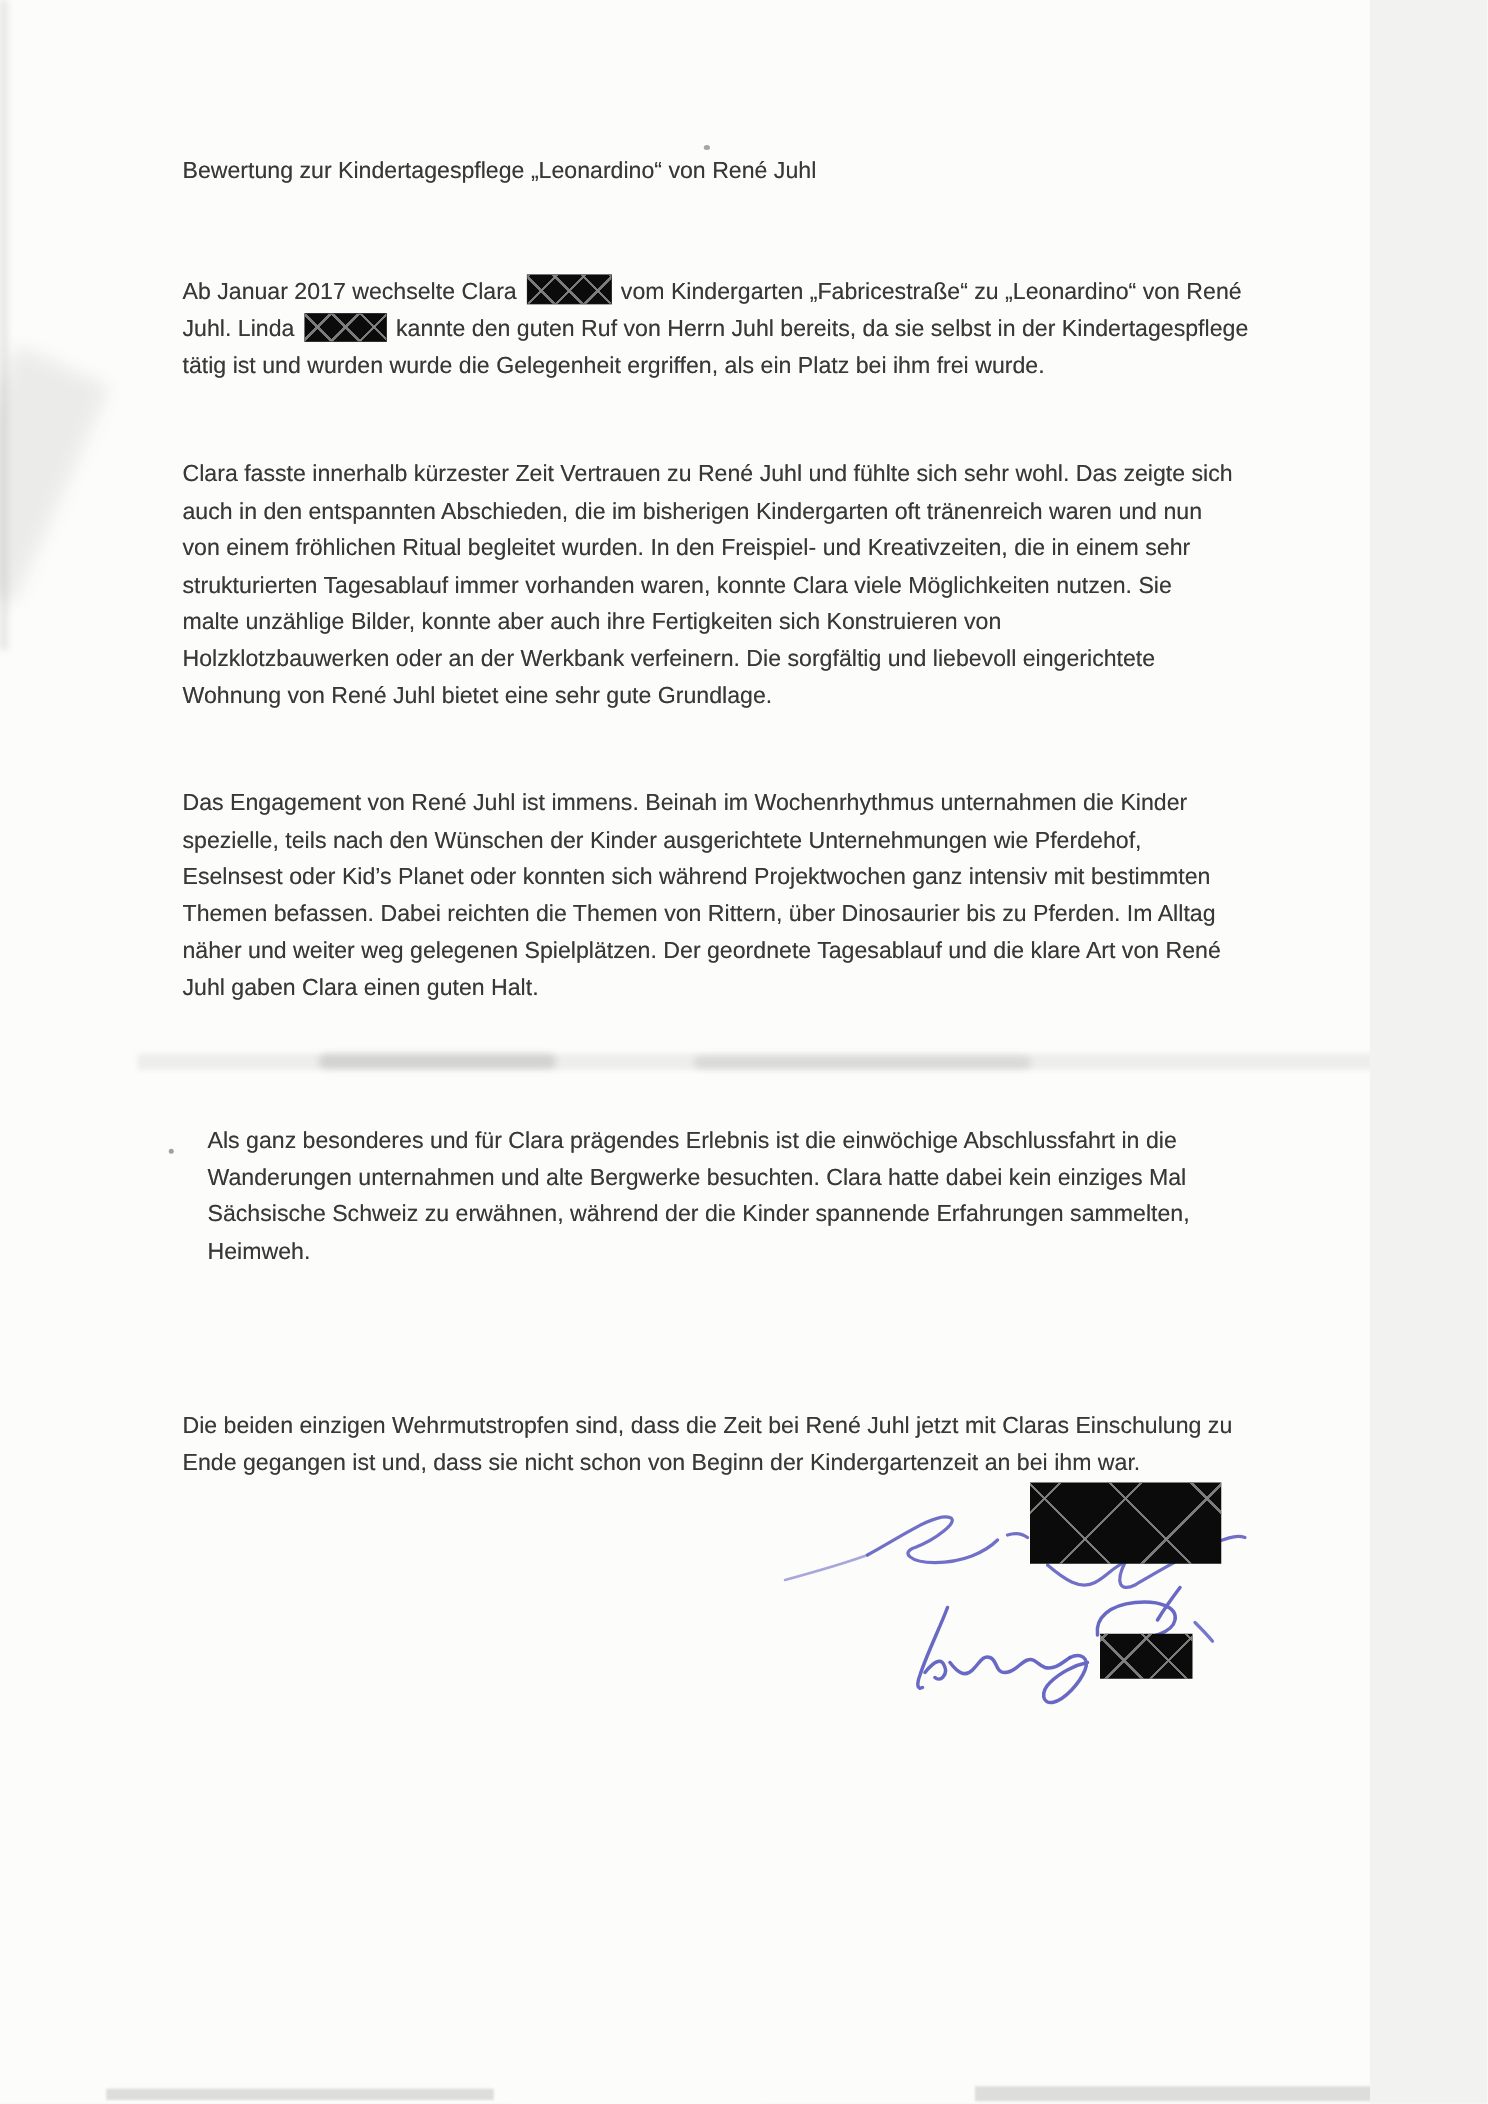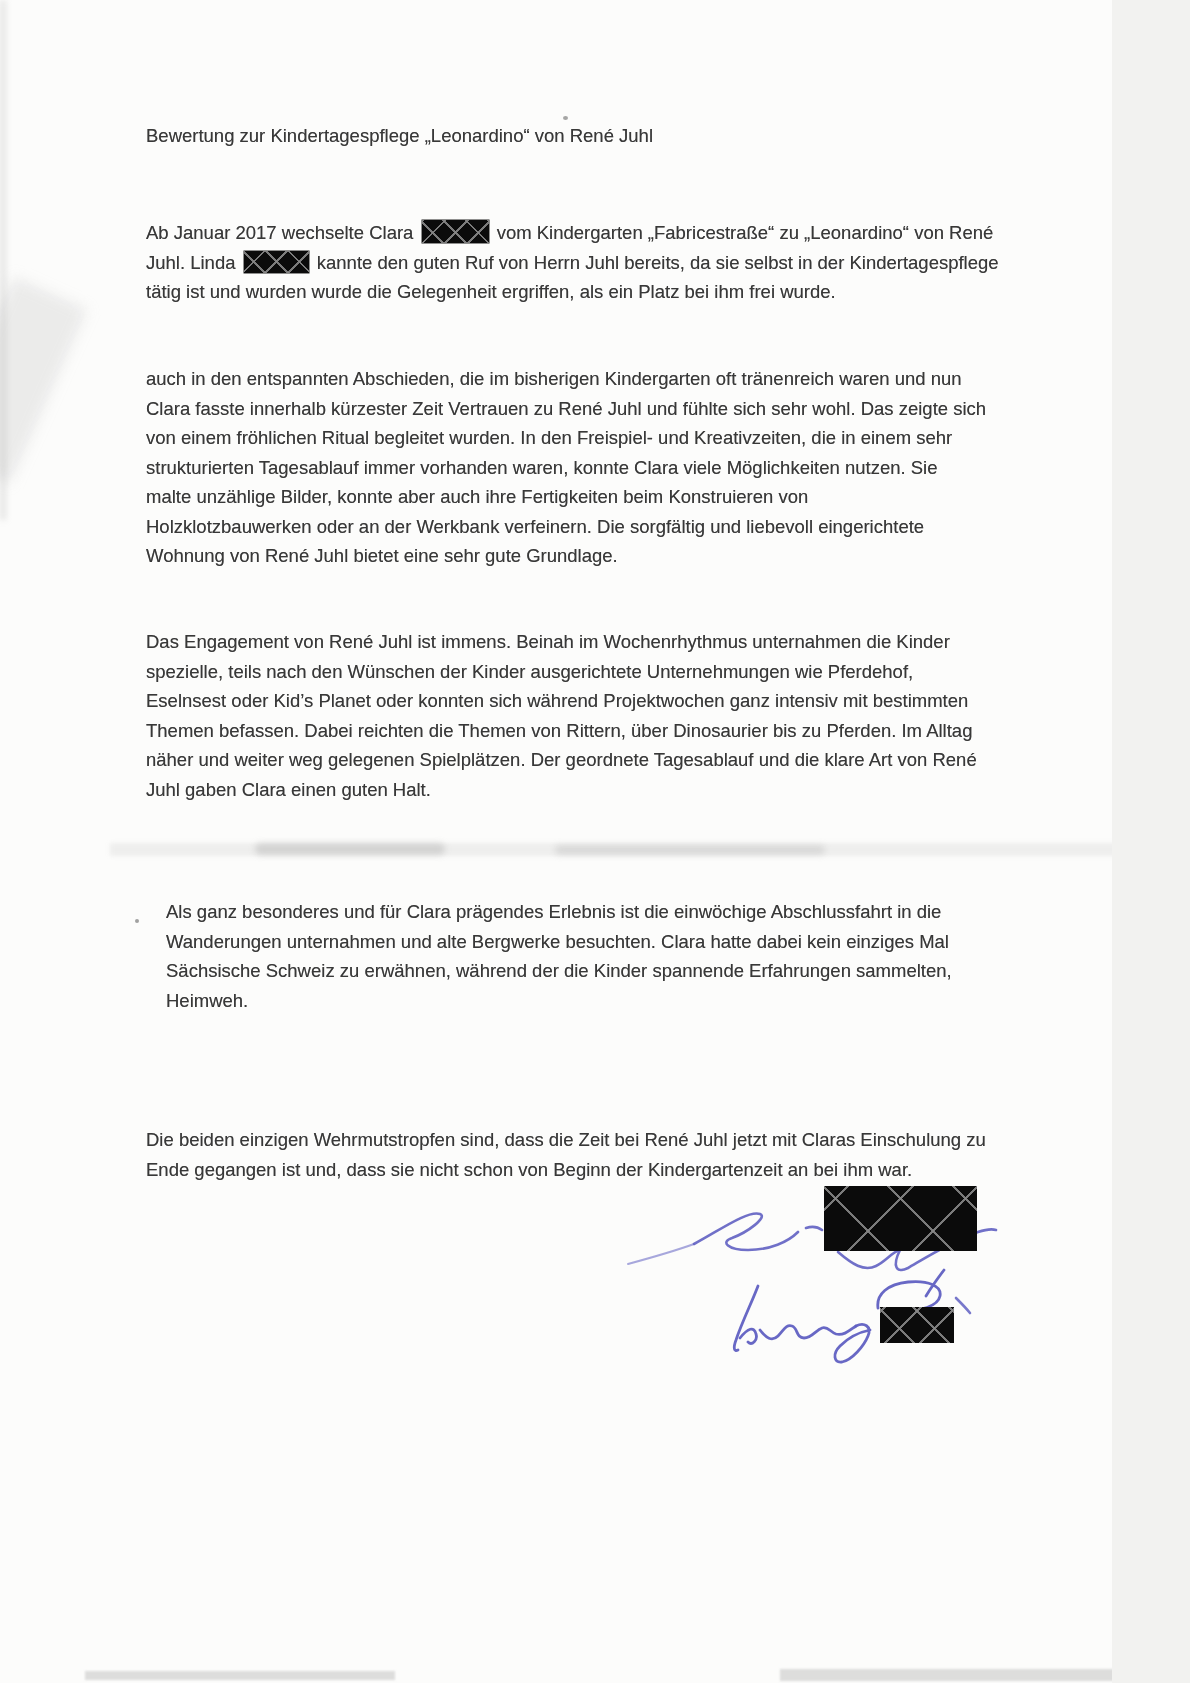--- a/index.html
+++ b/index.html
@@ -3,21 +3,21 @@
 <meta charset="utf-8">
 <style>
   html,body{margin:0;padding:0;}
   body{
     width:1190px;height:1683px;
     background:#f2f2f0;
     font-family:"Liberation Sans", sans-serif;
   }
   #page{
     position:relative;width:1096px;height:1683px;
-    background:#fcfcfb;overflow:hidden;padding-left:16px;
+    background:#fcfcfb;overflow:hidden;
   }
   .textline{
     white-space:nowrap;
     font-size:18.5px;line-height:29.5px;
     color:var(--ink,#383838);
     text-shadow:0 0 .5px rgba(56,56,56,.55);
   }
   #doc-title{
     position:absolute;left:146px;top:121px;
   }
@@ -55,25 +55,25 @@
 
   <div id="doc-title" class="textline">Bewertung zur Kindertagespflege „Leonardino“ von René Juhl</div>
 
   <div id="doc-body">
       <div class="para" style="top: 218px;">
         <div class="textline">Ab Januar 2017 wechselte Clara <span class="redact-inline xhatch" title="" style="width: 67px; height: 23px; --s: 16px;"></span> vom Kindergarten „Fabricestraße“ zu „Leonardino“ von René</div>
         <div class="textline">Juhl. Linda <span class="redact-inline xhatch" title="" style="width: 65px; height: 22px; --s: 16px;"></span> kannte den guten Ruf von Herrn Juhl bereits, da sie selbst in der Kindertagespflege</div>
         <div class="textline">tätig ist und wurden wurde die Gelegenheit ergriffen, als ein Platz bei ihm frei wurde.</div>
       </div>
       <div class="para" style="top: 364px;">
+        <div class="textline">Clara fasste innerhalb kürzester Zeit Vertrauen zu René Juhl und fühlte sich sehr wohl. Das zeigte sich</div>
         <div class="textline">auch in den entspannten Abschieden, die im bisherigen Kindergarten oft tränenreich waren und nun</div>
-        <div class="textline">Clara fasste innerhalb kürzester Zeit Vertrauen zu René Juhl und fühlte sich sehr wohl. Das zeigte sich</div>
         <div class="textline">von einem fröhlichen Ritual begleitet wurden. In den Freispiel- und Kreativzeiten, die in einem sehr</div>
         <div class="textline">strukturierten Tagesablauf immer vorhanden waren, konnte Clara viele Möglichkeiten nutzen. Sie</div>
-        <div class="textline">malte unzählige Bilder, konnte aber auch ihre Fertigkeiten beim Konstruieren von</div>
+        <div class="textline">malte unzählige Bilder, konnte aber auch ihre Fertigkeiten sich Konstruieren von</div>
         <div class="textline">Holzklotzbauwerken oder an der Werkbank verfeinern. Die sorgfältig und liebevoll eingerichtete</div>
         <div class="textline">Wohnung von René Juhl bietet eine sehr gute Grundlage.</div>
       </div>
       <div class="para" style="top: 627px;">
         <div class="textline">Das Engagement von René Juhl ist immens. Beinah im Wochenrhythmus unternahmen die Kinder</div>
         <div class="textline">spezielle, teils nach den Wünschen der Kinder ausgerichtete Unternehmungen wie Pferdehof,</div>
         <div class="textline">Eselnsest oder Kid’s Planet oder konnten sich während Projektwochen ganz intensiv mit bestimmten</div>
         <div class="textline">Themen befassen. Dabei reichten die Themen von Rittern, über Dinosaurier bis zu Pferden. Im Alltag</div>
         <div class="textline">näher und weiter weg gelegenen Spielplätzen. Der geordnete Tagesablauf und die klare Art von René</div>
         <div class="textline">Juhl gaben Clara einen guten Halt.</div>

